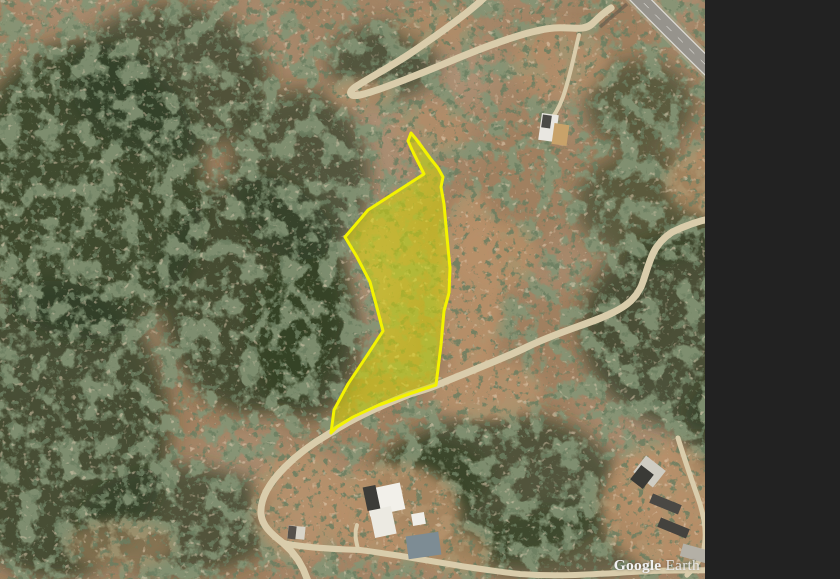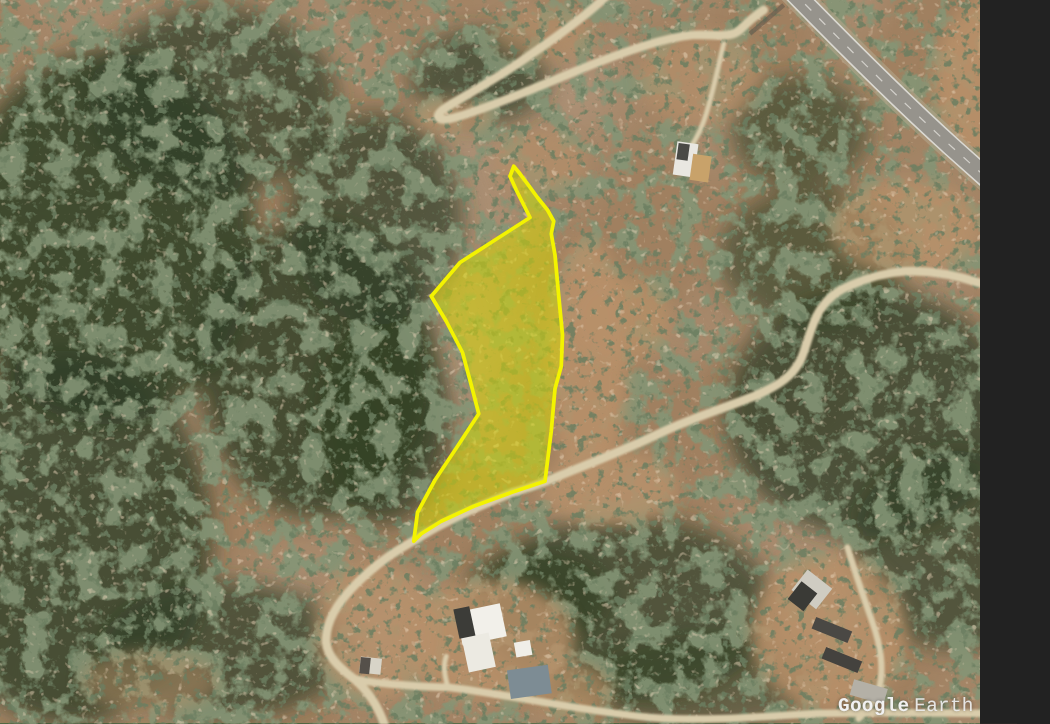--- a/index.html
+++ b/index.html
@@ -1,18 +1,18 @@
 <!DOCTYPE html>
 <html><head>
 <meta charset="utf-8">
 <style>
   html,body{margin:0;padding:0;background:#222;}
   .viewport{
-    position:relative;width:784px;height:579px;overflow:hidden;
-    background:#15803d;font-family:Liberation Mono, monospace;
+    position:relative;width:705px;height:579px;overflow:hidden;
+    background:#6d28d9;font-family:Liberation Serif, serif;
   }
   .viewport svg{display:block;width:840px;height:579px;}
   .watermark{
     position:absolute;right:5px;bottom:5px;z-index:5;
     font-size:15.5px;letter-spacing:.2px;color:#f1f1f1;
     text-shadow:0 0 3px rgba(0,0,0,.45);user-select:none;white-space:nowrap;
   }
   .watermark .brand{font-weight:700;}
   .watermark .product{font-weight:400;color:#eaeaea;margin-left:4px;opacity:.95;}
 </style>

